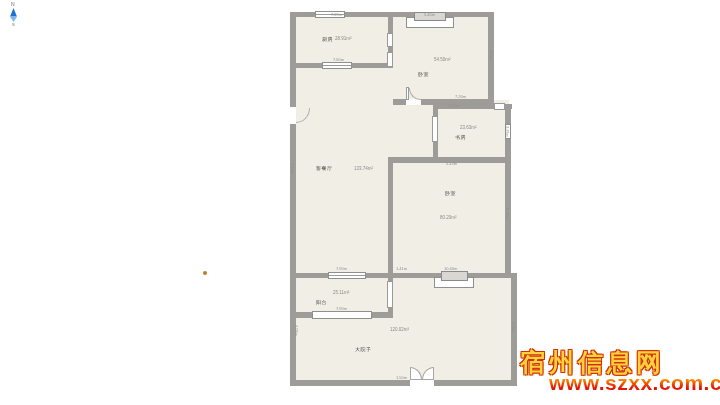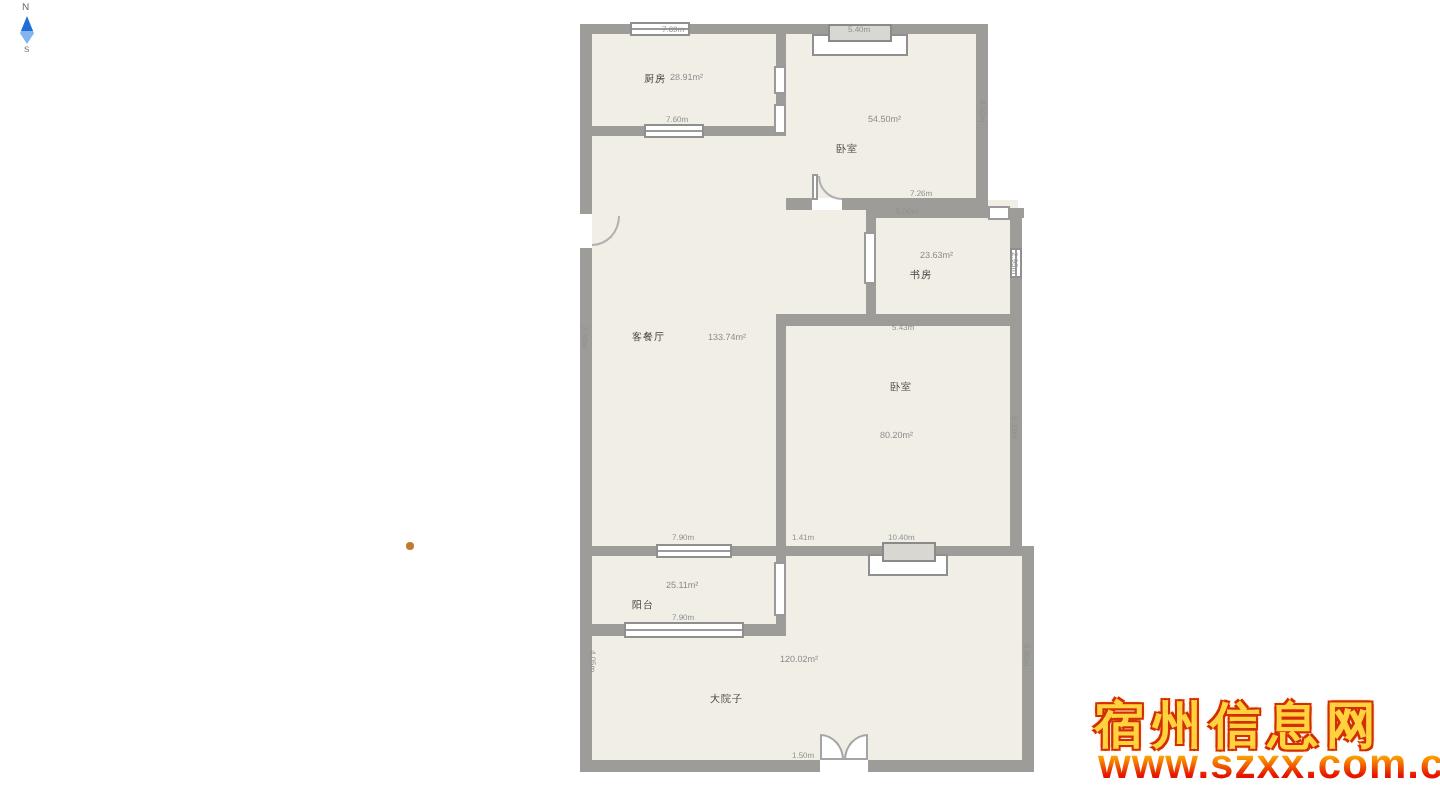--- a/index.html
+++ b/index.html
@@ -144,15 +144,15 @@
   <span class="dimV" style="left:505px;top:126px;">2.95m</span>
   <span class="dimV" style="left:505px;top:208px;">5.33m</span>
   <span class="dimV" style="left:511px;top:322px;">6.85m</span>
   <span class="dimV" style="left:290px;top:163px;">3.30m</span>
   <span class="dimV" style="left:294px;top:325px;">4.05m</span>
 </div>
 
 <span class="poi-dot" style="left:203px;top:271px;"></span>
 
 <div>
-  <span class="wm-title" style="left:547px;top:346px;">宿州信息网</span>
+  <span class="wm-title" style="left:520px;top:346px;">宿州信息网</span>
   <span class="wm-url" style="left:549px;top:371px;">www.szxx.com.cn</span>
 </div>
 
 </body></html>

